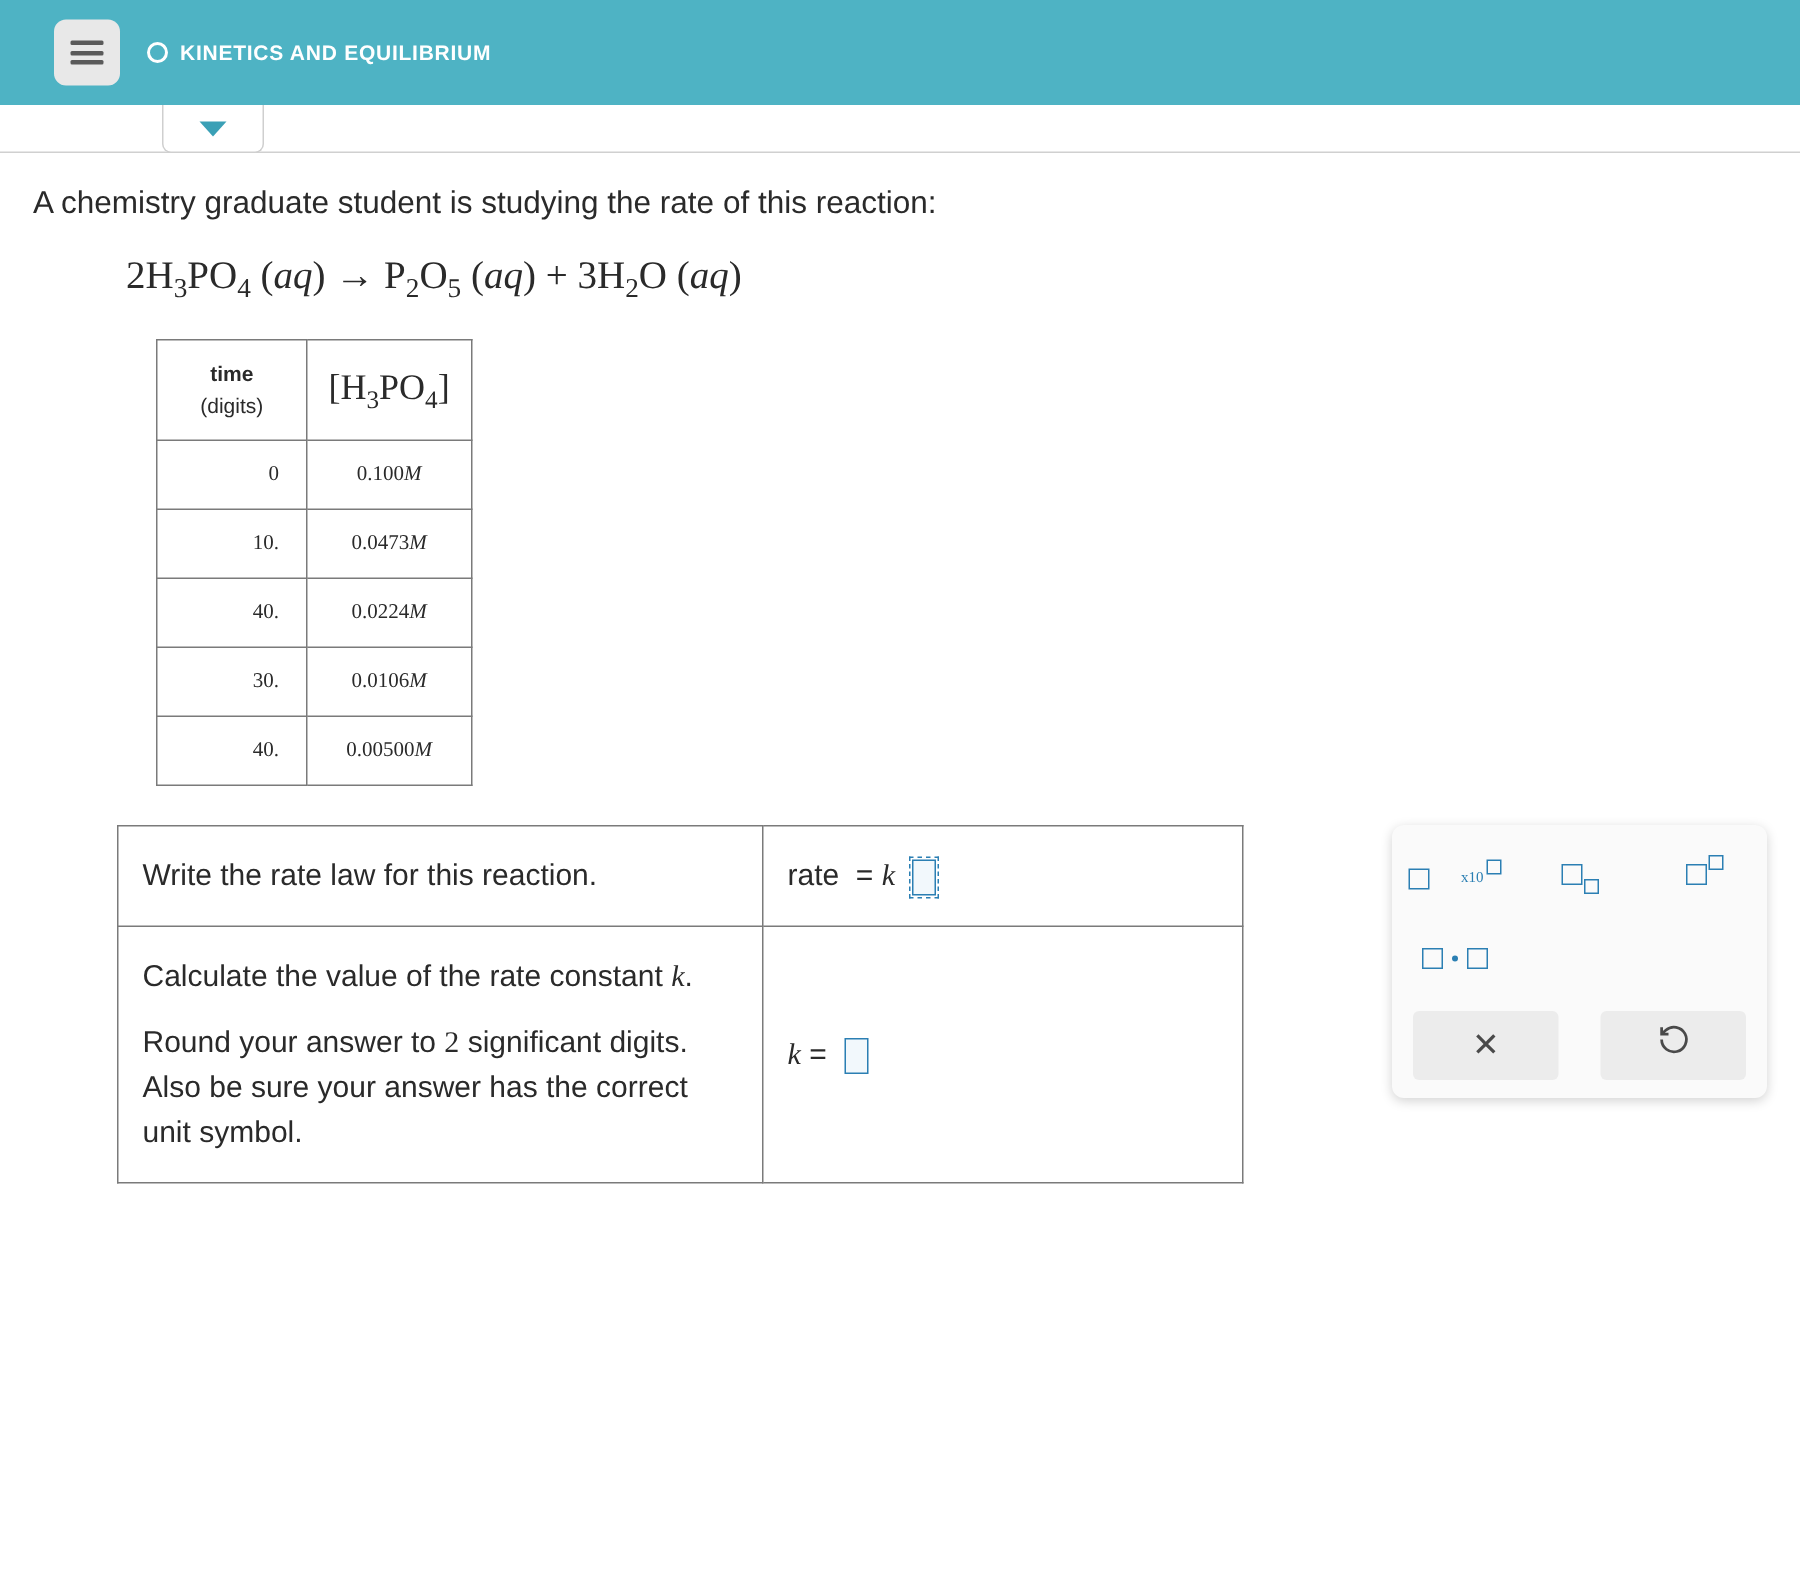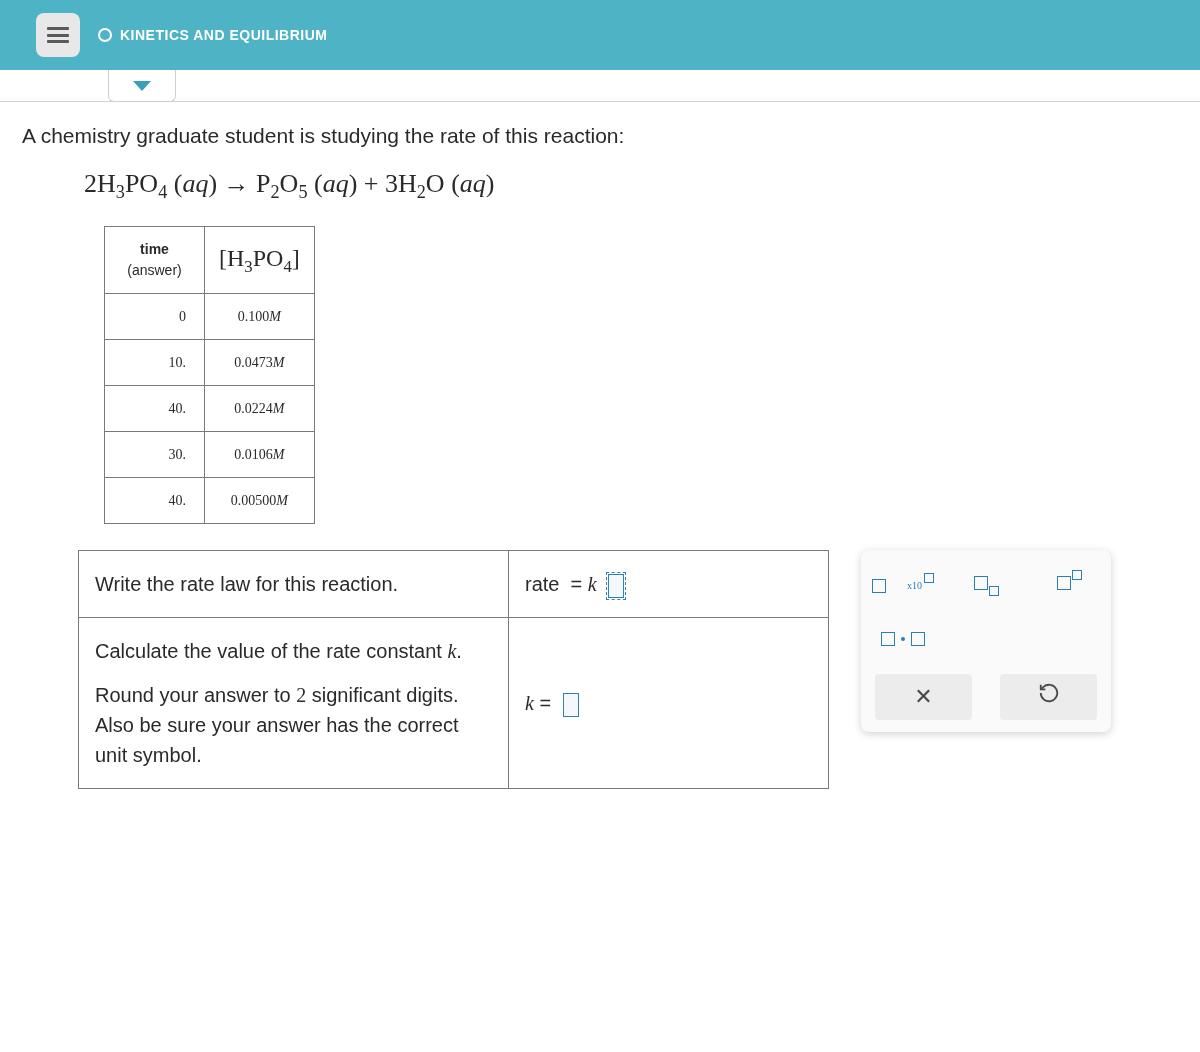--- a/index.html
+++ b/index.html
@@ -75,21 +75,21 @@
     padding: 12px 14px;
     font-size: 14px;
     text-align: center;
     min-width: 100px;
   }
   .data-table th { font-weight: 400; }
   .data-table .time-h { font-weight: 700; }
   .data-table td:first-child { text-align: right; padding-right: 18px; font-family: "Times New Roman", serif; }
   .data-table td:last-child { font-family: "Times New Roman", serif; padding-left: 18px; padding-right: 18px;}
   .use-data { margin-top: 6px; }
-  .answer-row { display: flex; align-items: flex-start; gap: 32px; margin-top: 22px; }
+  .answer-row { display: flex; align-items: flex-start; gap: 32px; margin-top: 22px; justify-content: space-between; }
   .answer-table {
     border-collapse: collapse;
     margin-left: 56px;
   }
   .answer-table td {
     border: 1.5px solid #7a7a7a;
     padding: 18px 16px;
     vertical-align: middle;
     font-size: 20px;
   }
@@ -173,21 +173,21 @@
   <div class="equation serif">
     2H<sub>3</sub>PO<sub>4</sub> (<i>aq</i>) → P<sub>2</sub>O<sub>5</sub> (<i>aq</i>) + 3H<sub>2</sub>O (<i>aq</i>)
   </div>
 
 
   <table class="data-table">
     <thead>
       <tr>
         <th>
           <div class="time-h">time</div>
-          <div>(answer)</div>
+          <div>(digits)</div>
         </th>
         <th class="serif" style="font-size:24px;">[H<sub>3</sub>PO<sub>4</sub>]</th>
       </tr>
     </thead>
     <tbody>
       <tr>
           <td>0</td>
           <td>0.100<i>M</i></td>
         </tr>
       <tr>

